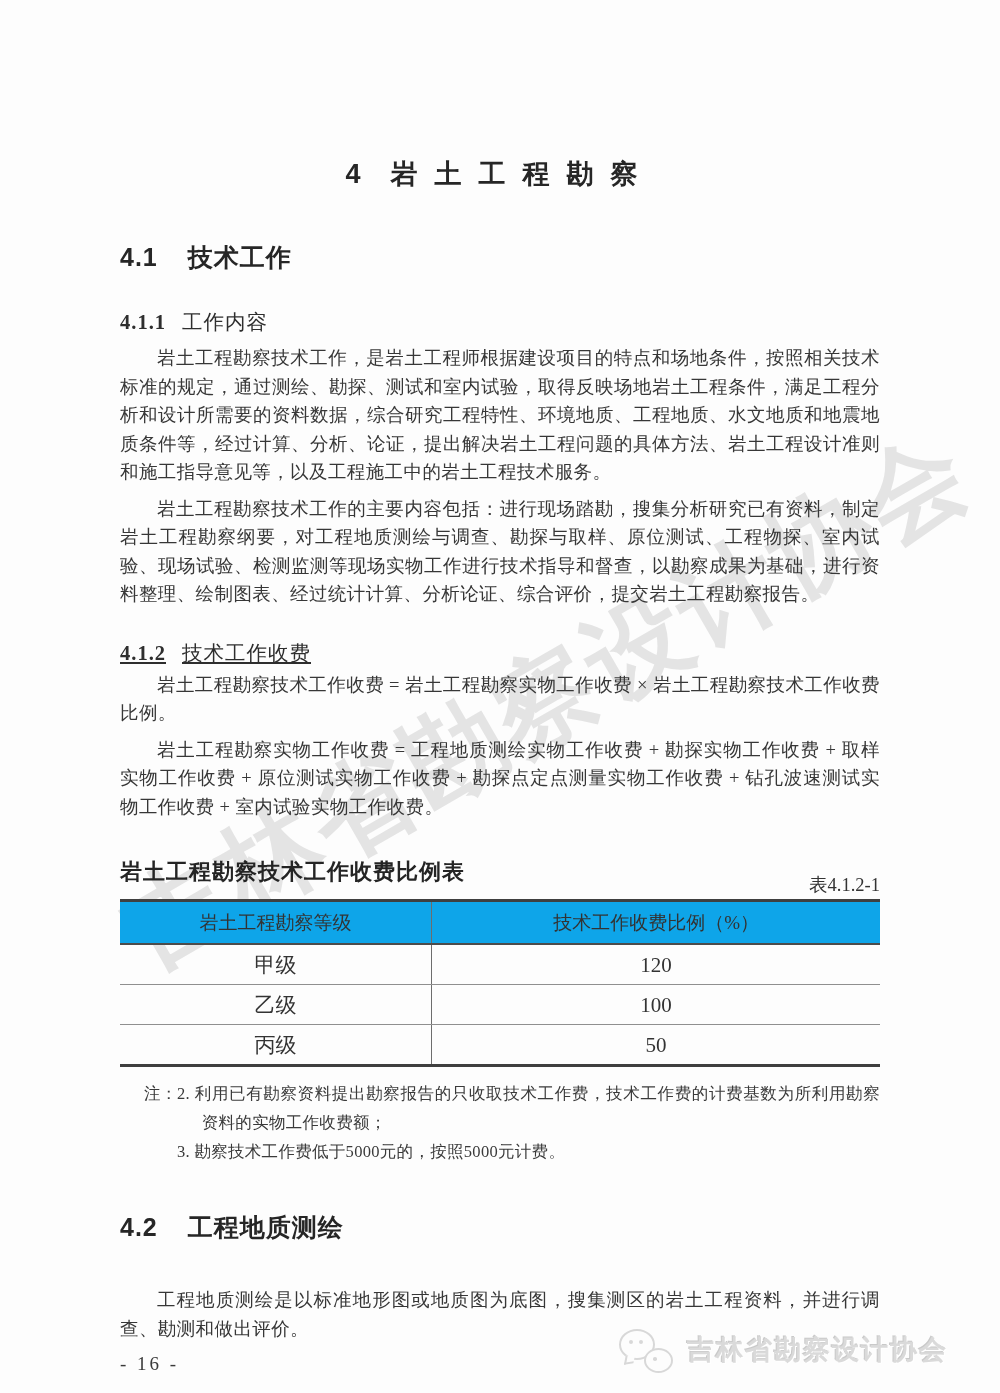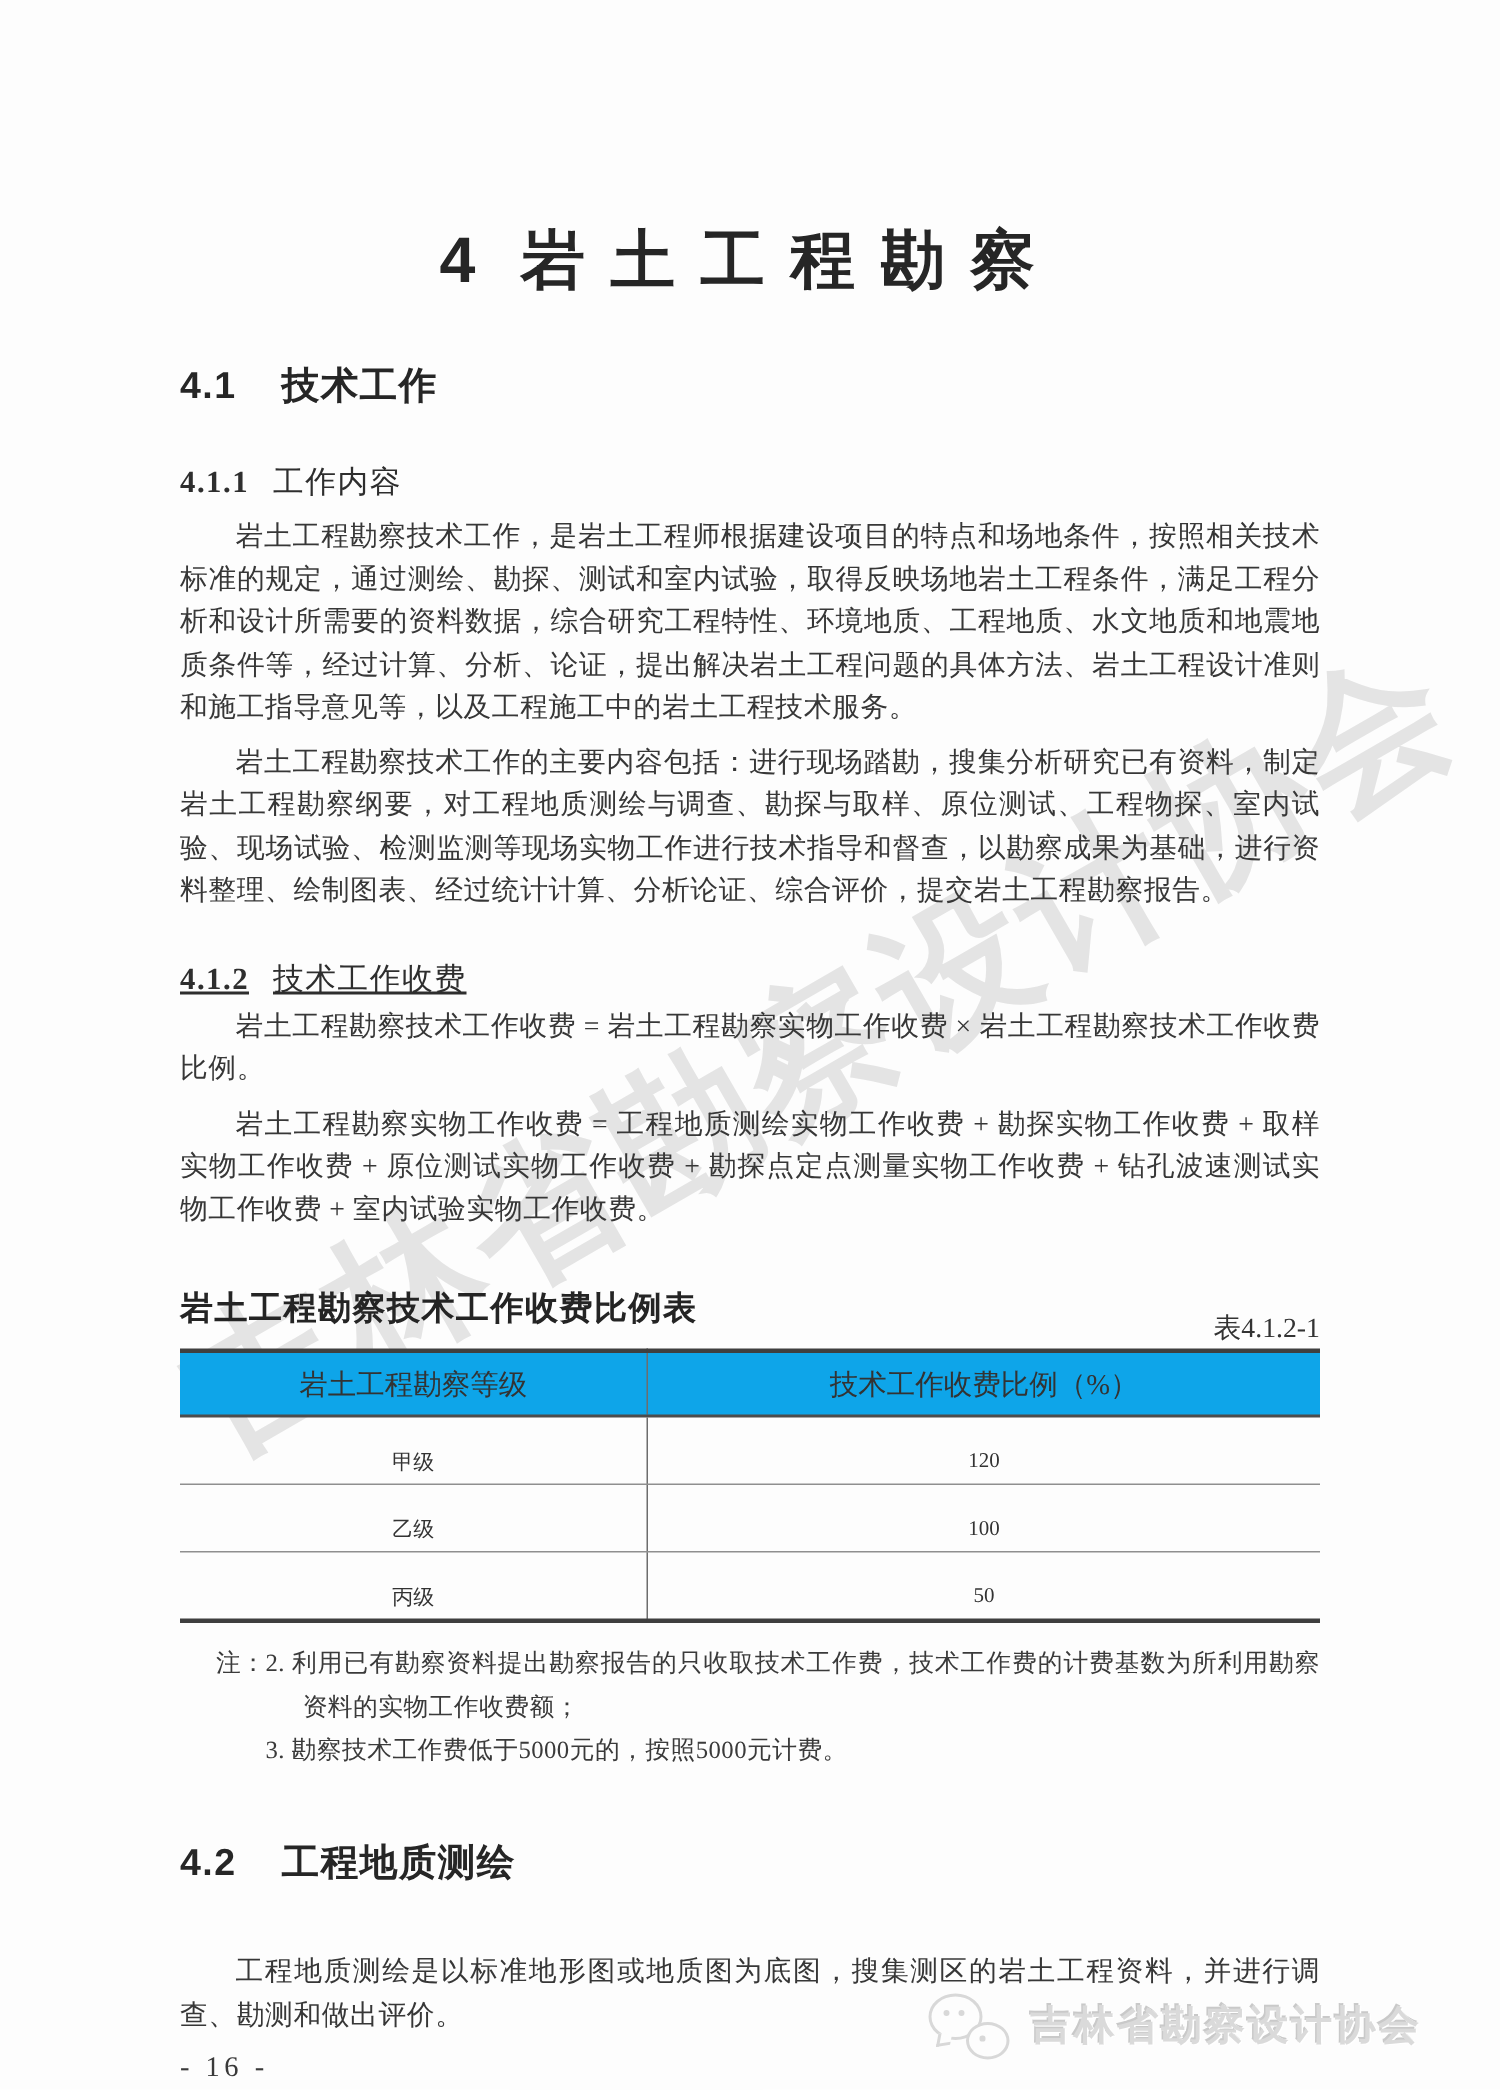--- a/index.html
+++ b/index.html
@@ -21,21 +21,21 @@
     color:rgba(140,140,140,0.22);
     white-space:nowrap; pointer-events:none; z-index:1;
   }
   
   .content {
     position:absolute; left:120px; top:0; width:760px; z-index:2;
   }
   h1.doc-title {
     margin:152px 0 0; text-align:center;
     font-family:"Liberation Sans","DejaVu Sans",sans-serif;
-    font-size:43px; font-weight:700; color:#262626;
+    font-size:27px; font-weight:700; color:#262626;
     line-height:44px;
   }
   h1.doc-title .num { margin-right:30px; letter-spacing:0; }
   h1.doc-title .txt { letter-spacing:17px; }
   h2.sec {
     margin:44px 0 0;
     font-family:"Liberation Sans","DejaVu Sans",sans-serif;
     font-size:25px; font-weight:700; color:#262626; line-height:34px;
     letter-spacing:1px;
   }
@@ -70,21 +70,21 @@
   table.fee-table {
     margin-top:10px; width:100%; border-collapse:collapse;
     border-top:3px solid #3f3f3f; border-bottom:3px solid #3f3f3f;
   }
   table.fee-table th {
     background:#0ea5e9; font-weight:400;
     font-size:19px; color:#333333; padding:8px 0 7px;
     border-bottom:2px solid #4c4c4c; text-align:center;
   }
   table.fee-table td {
-    font-size:14px; color:#333333; padding:21px 0 5px;
+    font-size:21px; color:#333333; padding:6px 0 5px;
     border-bottom:1px solid #8f8f8f; text-align:center;
   }
   table.fee-table tr:last-child td { border-bottom:none; }
   table.fee-table th:first-child,
   table.fee-table td:first-child {
     width:41%; border-right:1px solid #6d6d6d;
   }
   
   .notes {
     margin:12px 0 0 24px; display:flex; align-items:flex-start;

